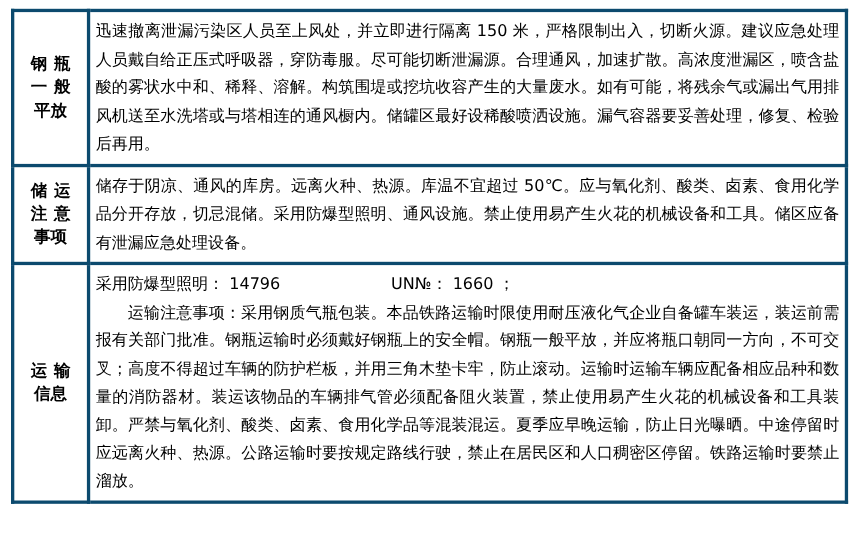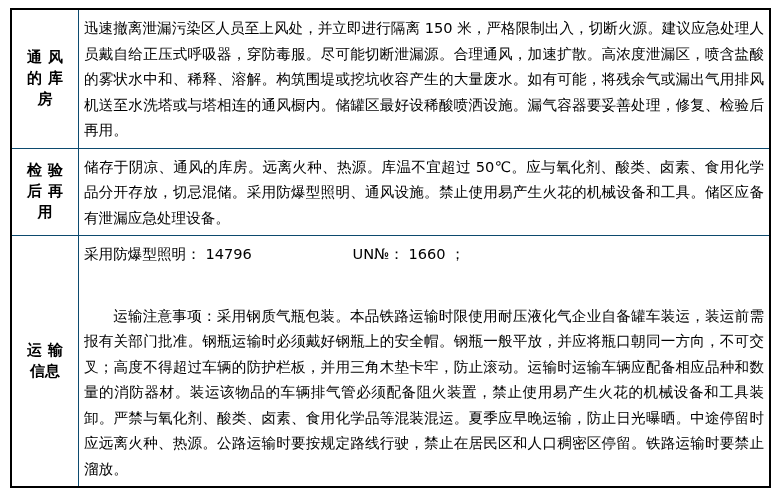--- a/index.html
+++ b/index.html
@@ -21,21 +21,21 @@
     box-sizing: border-box;
     padding: 8px 10px 0 10px;
   }
   table.msds {
     border-collapse: collapse;
     table-layout: fixed;
     width: 761px;
     border: 2px solid #000000;
   }
   table.msds td {
-    border: 1px solid #0c4a6e;
+    border: 3px solid #0c4a6e;
     vertical-align: middle;
     padding: 5px;
   }
   td.label {
     width: 56px;
     text-align: center;
     font-size: 15px;
     line-height: 21px;
     font-weight: bold;
     letter-spacing: 0px;
@@ -53,47 +53,46 @@
     font-size: 14.6px;
     line-height: 25.5px;
     text-align: justify;
     text-justify: inter-ideograph;
   }
   .para {
     margin: 0;
   }
   .indent {
     text-indent: 2em;
-    margin-top: 36px;
   }
   .row-transport .content-inner {
     font-size: 14.6px;
   }
   .kv-gap {
     display: inline-block;
     width: 96px;
   }
 </style>
 </head>
 <body>
 
 <div class="sheet">
   <table class="msds">
     <tbody>
       <tr>
         <td class="label">
-          <span class="lbl-inner">通风的库房</span>
+          <span class="lbl-inner">钢瓶一般平放</span>
         </td>
         <td class="content">
           <p class="para">迅速撤离泄漏污染区人员至上风处，并立即进行隔离 150 米，严格限制出入，切断火源。建议应急处理人员戴自给正压式呼吸器，穿防毒服。尽可能切断泄漏源。合理通风，加速扩散。高浓度泄漏区，喷含盐酸的雾状水中和、稀释、溶解。构筑围堤或挖坑收容产生的大量废水。如有可能，将残余气或漏出气用排风机送至水洗塔或与塔相连的通风橱内。储罐区最好设稀酸喷洒设施。漏气容器要妥善处理，修复、检验后再用。</p>
         </td>
       </tr>
       <tr>
         <td class="label">
-          <span class="lbl-inner">检验后再用</span>
+          <span class="lbl-inner">储运注意事项</span>
         </td>
         <td class="content">
           <p class="para">储存于阴凉、通风的库房。远离火种、热源。库温不宜超过 50℃。应与氧化剂、酸类、卤素、食用化学品分开存放，切忌混储。采用防爆型照明、通风设施。禁止使用易产生火花的机械设备和工具。储区应备有泄漏应急处理设备。</p>
         </td>
       </tr>
       <tr class="row-transport">
         <td class="label">
           <span class="lbl-inner">运输信息</span>
         </td>
         <td class="content">

